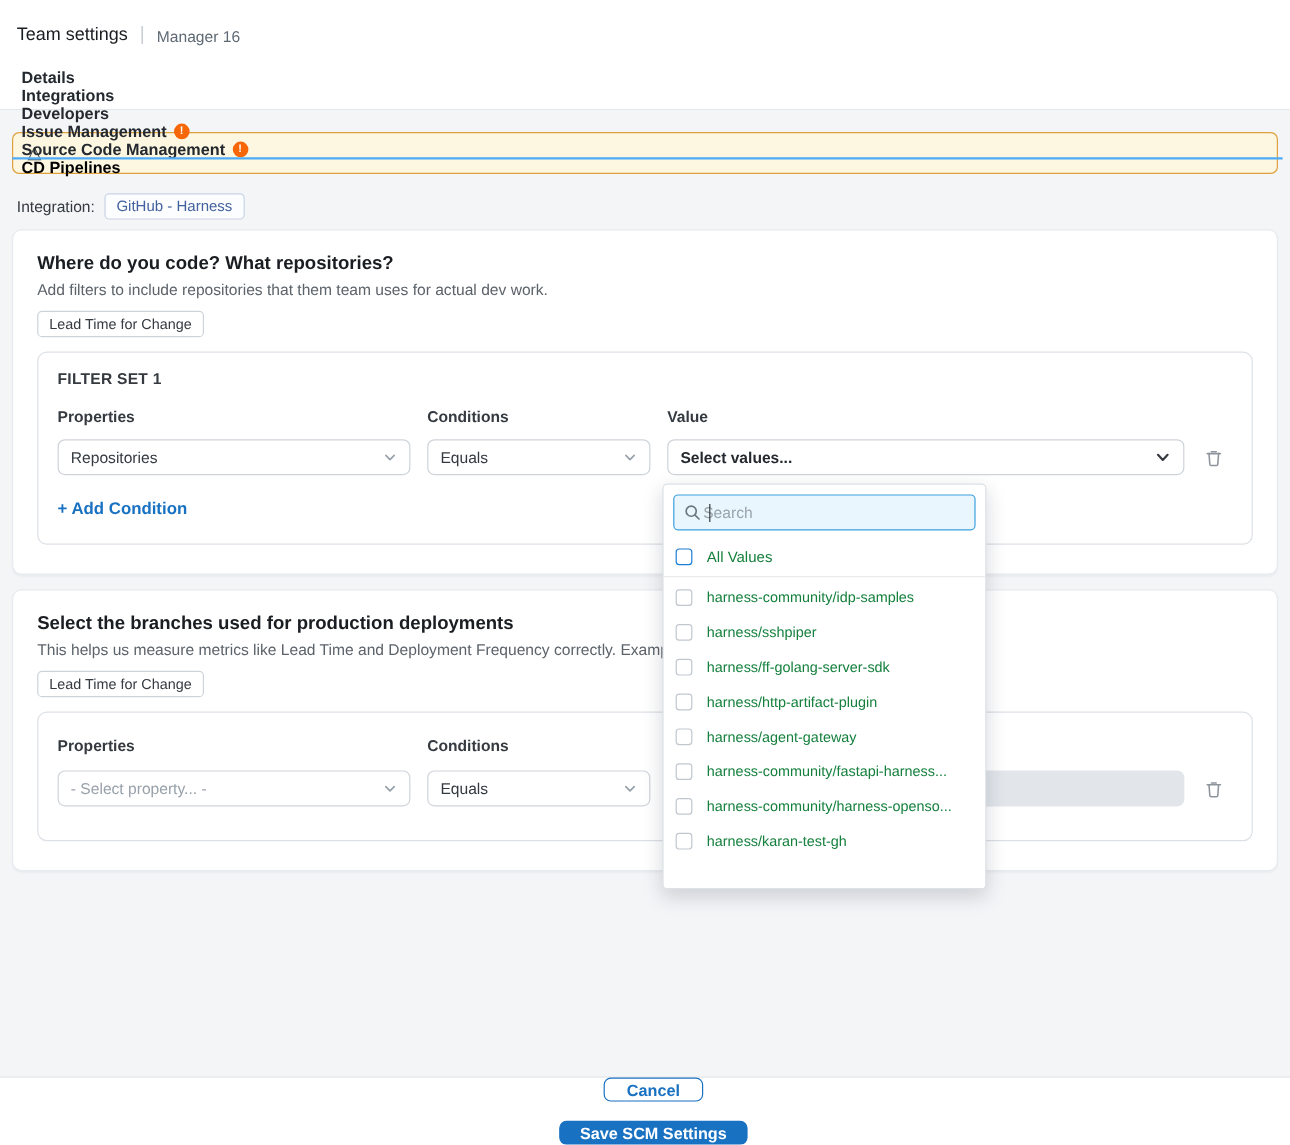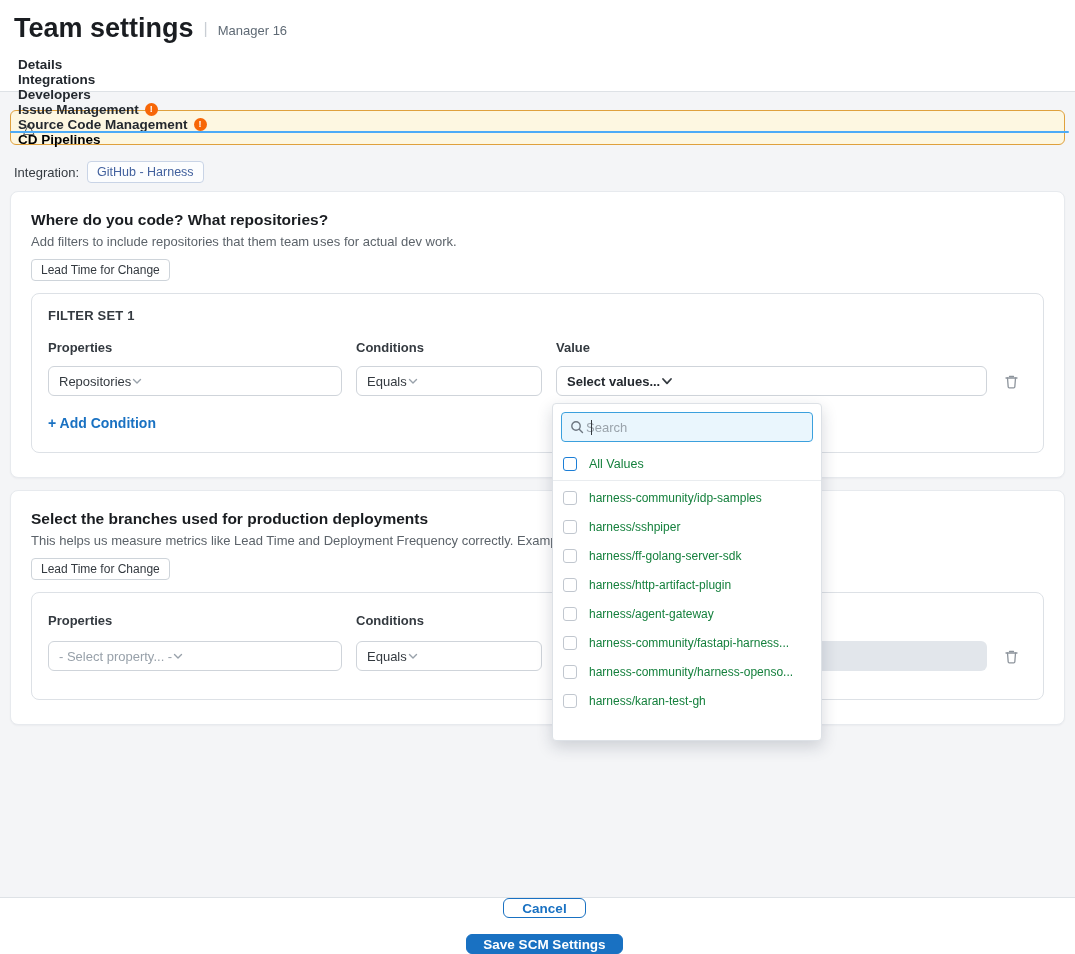--- a/index.html
+++ b/index.html
@@ -2,21 +2,21 @@
 <html><head>
 <meta charset="utf-8">
 <style>
   * { margin:0; padding:0; box-sizing:border-box; }
   html,body { background:#fff; }
   body { font-family:"Liberation Sans", sans-serif; color:#212529; }
   .page { position:relative; width:1075px; height:954px; background:#fff; overflow:hidden; }
 
   
   .hdr { height:57px; background:#fff; display:flex; align-items:center; padding-left:14px; }
-  .hdr-title { font-size:27px; font-weight:700; color:#1a1d21; }
+  .hdr-title { font-size:15px; font-weight:400; color:#1a1d21; }
   .hdr-sep { margin:0 10px; color:#c9ced4; font-size:16px; font-weight:300; }
   .hdr-sub { font-size:13px; color:#5f6a75; padding-top:3px; }
 
   
   .tabbar { height:35px; background:#fff; border-bottom:1px solid #dee2e6; display:flex; align-items:stretch; padding-left:4px;flex-direction:column; }
   .tab { position:relative; display:flex; align-items:center; gap:6px; padding:0 14px; font-size:13.5px; font-weight:600; color:#24292f; cursor:pointer; }
   .tab.active::after { content:""; position:absolute; left:6px; right:6px; bottom:-1px; height:2.5px; background:#4dabf7; border-radius:2px; }
   .tab.disabled { color:#000000;align-items:center; }
   .warn-dot { width:13px; height:13px; border-radius:50%; background:#f76707; color:#fff; font-size:9px; font-weight:700; display:inline-flex; align-items:center; justify-content:center; line-height:1; }
 
@@ -39,21 +39,21 @@
 
   .panel { border:1px solid #dde1e6; border-radius:8px; margin-top:12px; padding:14px 16px 20px 16px; }
   .panel.second { padding:20px 16px 28px 16px; }
   .filterset-title { font-size:13px; font-weight:700; color:#343a40; letter-spacing:.2px; line-height:16px; }
   .cols { display:flex; gap:14px; margin-top:16px; }
   .col-prop { width:294px; } .col-cond { width:186px; } .col-val { width:431px; }
   .col-head { font-size:13px; font-weight:700; color:#343a40; line-height:16px; }
   .row { display:flex; gap:14px; margin-top:10px; align-items:center; }
   .panel.second .row { margin-top:12px; }
 
-  .select { display:flex; align-items:center; justify-content:flex-start; height:30px; background:#fff; border:1px solid #cfd4da; border-radius:6px; padding:0 10px; font-size:13px; color:#343a40; cursor:pointer; }
+  .select { display:flex; align-items:center; justify-content:space-between; height:30px; background:#fff; border:1px solid #cfd4da; border-radius:6px; padding:0 10px; font-size:13px; color:#343a40; cursor:pointer; }
   .select .ph { color:#98a1aa; }
   .select.bold span { font-weight:700; color:#24292f; }
   .chev { flex:none; }
   .disabled-field { height:30px; width:431px; background:#e2e6eb; border-radius:6px; }
 
   .icon-btn { background:none; border:none; cursor:pointer; padding:2px; display:flex; align-items:center; }
 
   .add-cond { margin-top:18px; font-size:14px; font-weight:700; color:#1971c2; cursor:pointer; display:inline-block; line-height:18px; }
 
   

